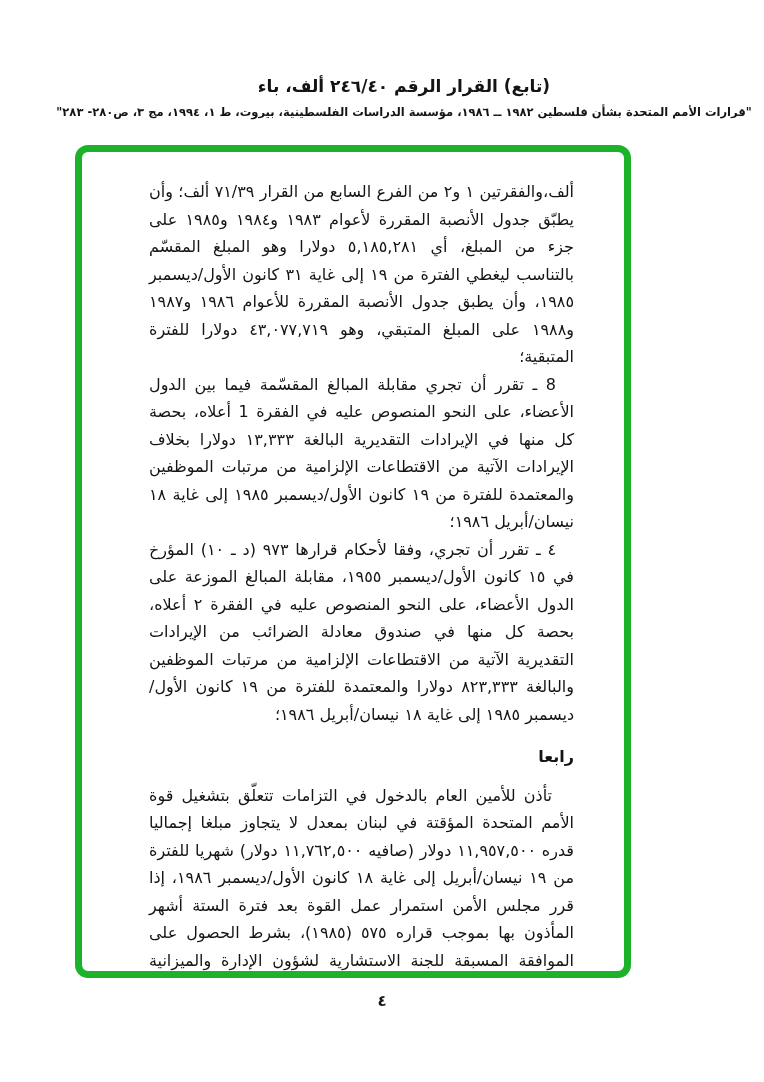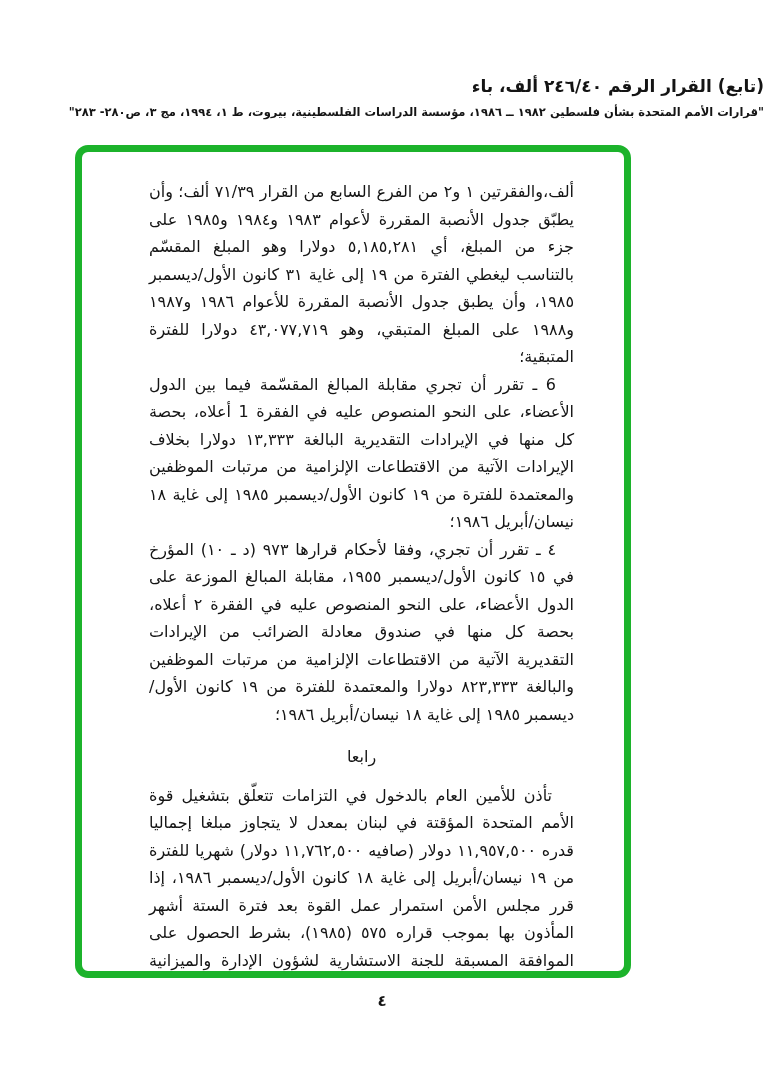--- a/index.html
+++ b/index.html
@@ -8,21 +8,21 @@
     background: #ffffff;
     font-family: "DejaVu Sans", sans-serif;
     color: #141414;
     position: relative;
     overflow: hidden;
   }
   .page { position: absolute; inset: 0; width: 764px; height: 1082px; }
 
   .header {
     position: absolute; top: 76px; left: 0; right: 0;
-    text-align: right; direction: rtl; margin-left: 44px;
+    text-align: center; direction: rtl; margin-left: 44px;
   }
   .header-title {
     font-size: 17px; font-weight: bold; letter-spacing: 0.2px;
   }
   .header-citation {
     margin-top: 9px;
     font-size: 11.5px; font-weight: bold;
   }
 
   .green-box {
@@ -43,22 +43,22 @@
     font-size: 16px;
     line-height: 27.5px;
     text-align: justify;
   }
   .content p { margin: 0; }
   .para-numbered { margin-top: 11px; text-indent: 18px; }
   .para-auth { margin-top: 2px; text-indent: 22px; }
   .verb-bold { font-weight: normal; }
   .section-heading {
     margin: 15px 0 11px 0;
-    text-align: center;
-    font-weight: normal;
+    text-align: right;
+    font-weight: bold;
     font-size: 16px;
   }
 
   .page-number {
     position: absolute; top: 992px; left: 0; right: 0;
     text-align: center;
     font-size: 15px; font-weight: bold;
   }
 </style>
 </head>
@@ -69,21 +69,21 @@
   <div class="header">
     <div class="header-title">(تابع) القرار الرقم ٢٤٦/٤٠ ألف، باء</div>
     <div class="header-citation">"قرارات الأمم المتحدة بشأن فلسطين ١٩٨٢ ــ ١٩٨٦، مؤسسة الدراسات الفلسطينية، بيروت، ط ١، ١٩٩٤، مج ٣، ص٢٨٠- ٢٨٣"</div>
   </div>
 
   <div class="green-box">
     <div class="content">
 
       <p class="para-continuation">ألف،والفقرتين ١ و٢ من الفرع السابع من القرار ٧١/٣٩ ألف؛ وأن يطبّق جدول الأنصبة المقررة لأعوام ١٩٨٣ و١٩٨٤ و١٩٨٥ على جزء من المبلغ، أي ٥,١٨٥,٢٨١ دولارا وهو المبلغ المقسّم بالتناسب ليغطي الفترة من ١٩ إلى غاية ٣١ كانون الأول/ديسمبر ١٩٨٥، وأن يطبق جدول الأنصبة المقررة للأعوام ١٩٨٦ و١٩٨٧ و١٩٨٨ على المبلغ المتبقي، وهو ٤٣,٠٧٧,٧١٩ دولارا للفترة المتبقية؛</p>
 
-      <p class="para-numbered"><span>6 ـ </span><span class="verb-bold">تقرر</span><span> أن تجري مقابلة المبالغ المقسّمة فيما بين الدول الأعضاء، على النحو المنصوص عليه في الفقرة 1 أعلاه، بحصة كل منها في الإيرادات التقديرية البالغة ١٣,٣٣٣ دولارا بخلاف الإيرادات الآتية من الاقتطاعات الإلزامية من مرتبات الموظفين والمعتمدة للفترة من ١٩ كانون الأول/ديسمبر ١٩٨٥ إلى غاية ١٨ نيسان/أبريل ١٩٨٦؛</span></p>
+      <p class="para-numbered"><span>8 ـ </span><span class="verb-bold">تقرر</span><span> أن تجري مقابلة المبالغ المقسّمة فيما بين الدول الأعضاء، على النحو المنصوص عليه في الفقرة 1 أعلاه، بحصة كل منها في الإيرادات التقديرية البالغة ١٣,٣٣٣ دولارا بخلاف الإيرادات الآتية من الاقتطاعات الإلزامية من مرتبات الموظفين والمعتمدة للفترة من ١٩ كانون الأول/ديسمبر ١٩٨٥ إلى غاية ١٨ نيسان/أبريل ١٩٨٦؛</span></p>
 
       <p class="para-numbered"><span>٤ ـ </span><span class="verb-bold">تقرر</span><span> أن تجري، وفقا لأحكام قرارها ٩٧٣ (د ـ ١٠) المؤرخ في ١٥ كانون الأول/ديسمبر ١٩٥٥، مقابلة المبالغ الموزعة على الدول الأعضاء، على النحو المنصوص عليه في الفقرة ٢ أعلاه، بحصة كل منها في صندوق معادلة الضرائب من الإيرادات التقديرية الآتية من الاقتطاعات الإلزامية من مرتبات الموظفين والبالغة ٨٢٣,٣٣٣ دولارا والمعتمدة للفترة من ١٩ كانون الأول/ديسمبر ١٩٨٥ إلى غاية ١٨ نيسان/أبريل ١٩٨٦؛</span></p>
 
       <div class="section-heading">رابعا</div>
 
       <p class="para-auth"><span class="verb-bold">تأذن</span><span> للأمين العام بالدخول في التزامات تتعلّق بتشغيل قوة الأمم المتحدة المؤقتة في لبنان بمعدل لا يتجاوز مبلغا إجماليا قدره ١١,٩٥٧,٥٠٠ دولار (صافيه ١١,٧٦٢,٥٠٠ دولار) شهريا للفترة من ١٩ نيسان/أبريل إلى غاية ١٨ كانون الأول/ديسمبر ١٩٨٦، إذا قرر مجلس الأمن استمرار عمل القوة بعد فترة الستة أشهر المأذون بها بموجب قراره ٥٧٥ (١٩٨٥)، بشرط الحصول على الموافقة المسبقة للجنة الاستشارية لشؤون الإدارة والميزانية فيما</span></p>
 
     </div>
   </div>
 

